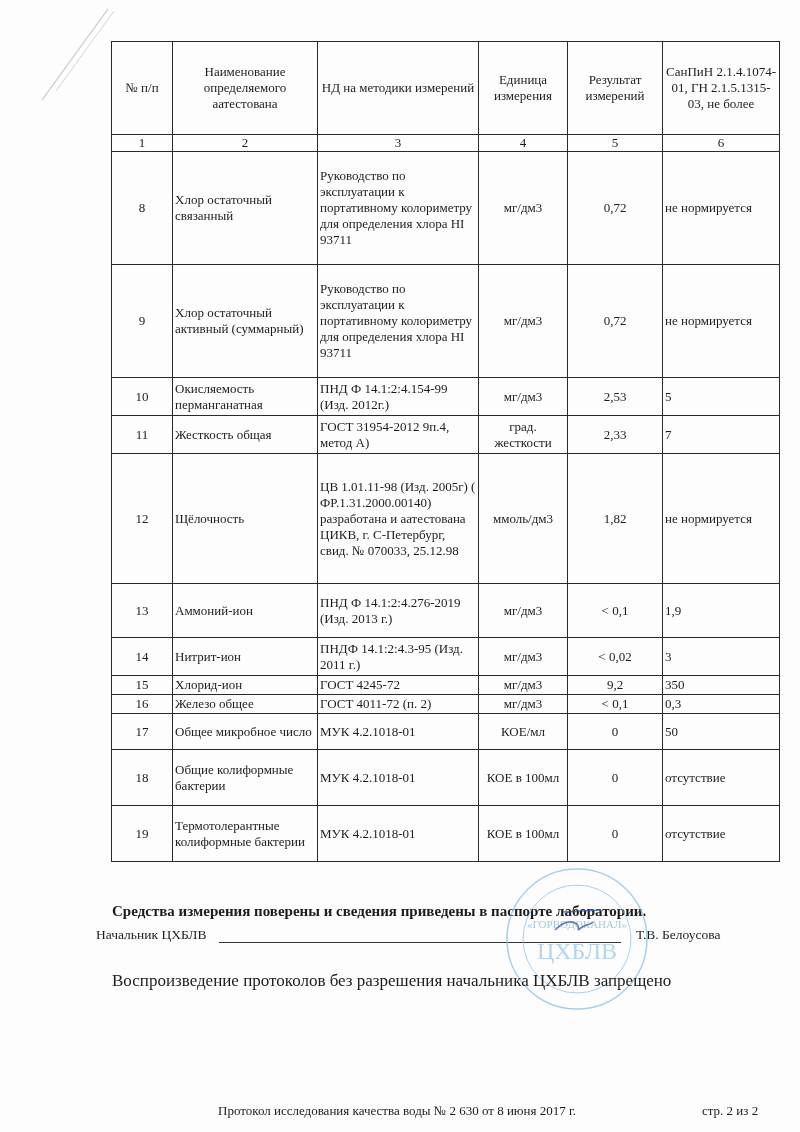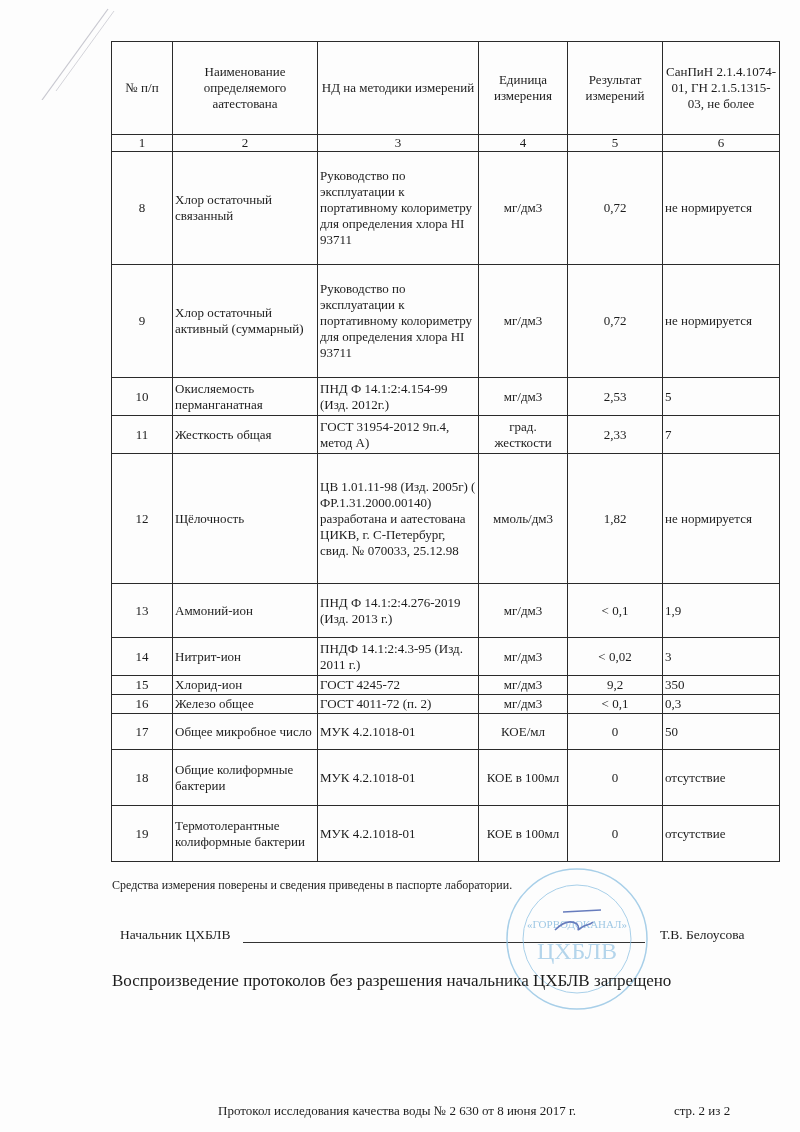--- a/index.html
+++ b/index.html
@@ -21,39 +21,39 @@
   table.protocol th { text-align: center; }
   .c1 { width: 56px; text-align: center; }
   .c2 { width: 140px; }
   .c3 { width: 156px; }
   .c4 { width: 84px; text-align: center; }
   .c5 { width: 90px; text-align: center; }
   .c6 { width: 112px; }
   td.top { vertical-align: top; text-align: left; }
   tr.numrow td { text-align: center; height: 14px; padding: 0 2px; }
   .note {
-    position: absolute; left: 112px; top: 878px; font-size: 12px;
+    position: absolute; left: 112px; top: 903px; font-size: 15px; font-weight: bold;
   }
   .sign-row {
-    position: absolute; left: 120px; top: 924px; width: 660px; height: 20px; font-size: 13.5px; text-align: center;
+    position: absolute; left: 96px; top: 924px; width: 660px; height: 20px; font-size: 13.5px; text-align: center;
   }
   .sign-label { position: absolute; left: 0; top: 3px; }
   .sign-line { position: absolute; left: 123px; top: 18px; width: 402px; border-top: 1px solid #333; }
   .sign-name { position: absolute; left: 540px; top: 3px; }
   .prohibit {
     position: absolute; left: 112px; top: 971px; font-size: 17px;
   }
   .stamp {
     position: absolute; left: 497px; top: 864px; width: 160px; height: 150px; opacity: 0.75;
   }
   .footer {
     position: absolute; top: 1103px; font-size: 13px;
   }
   .footer-title { left: 218px; }
-  .footer-page { left: 674px; }
+  .footer-page { left: 702px; }
 </style>
 </head>
 <body>
 
 <svg class="pencil-mark" viewBox="0 0 100 95">
   <line x1="88" y1="4" x2="22" y2="95" stroke="#c8c8d0" stroke-width="1.2"></line>
   <line x1="94" y1="6" x2="36" y2="86" stroke="#d4d4da" stroke-width="1"></line>
 </svg>
 
 <table class="protocol">

